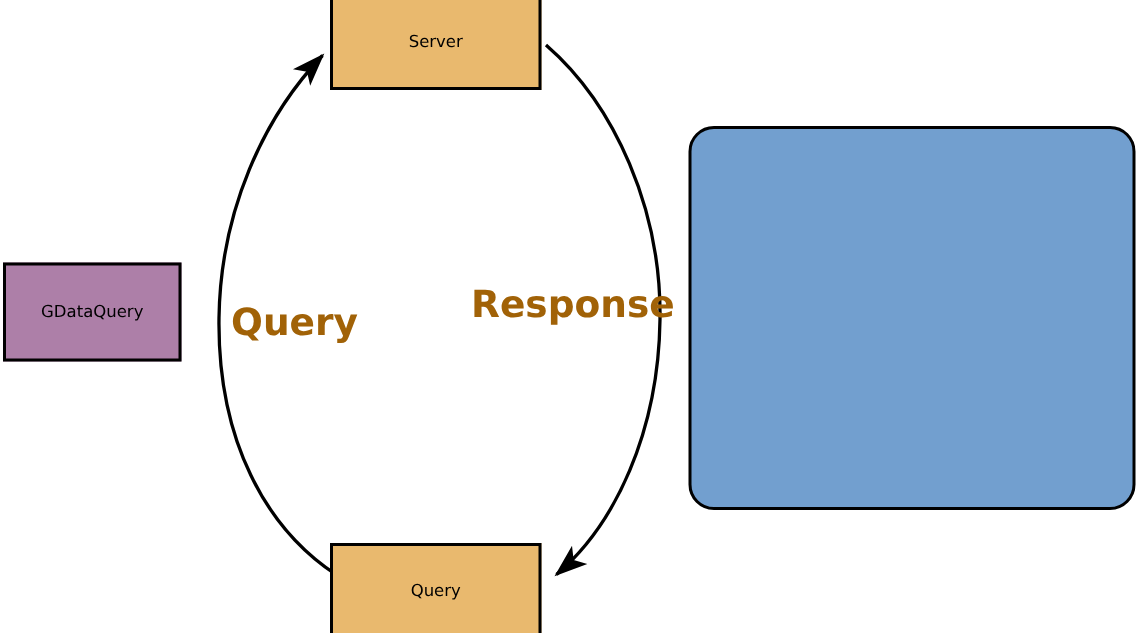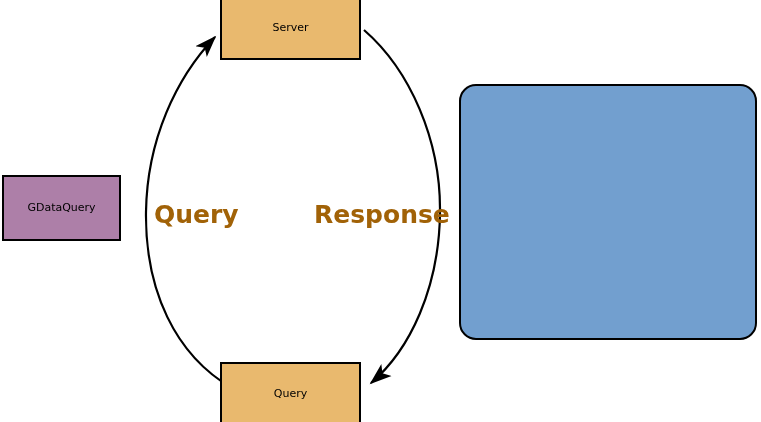--- a/index.html
+++ b/index.html
@@ -79,21 +79,21 @@
     font-weight: bold;
     color: #a16207;
     white-space: nowrap;
   }
   .label-query {
     left: 154px;
     top: 200px;
   }
   .label-response {
     left: 314px;
-    top: 200px;
+    top: 188px;
     text-align: right;
   }
 </style>
 </head>
 <body>
 
 <div id="canvas">
 
   <svg class="arrows-svg" viewBox="0 0 761 422" xmlns="http://www.w3.org/2000/svg">
     <defs>

